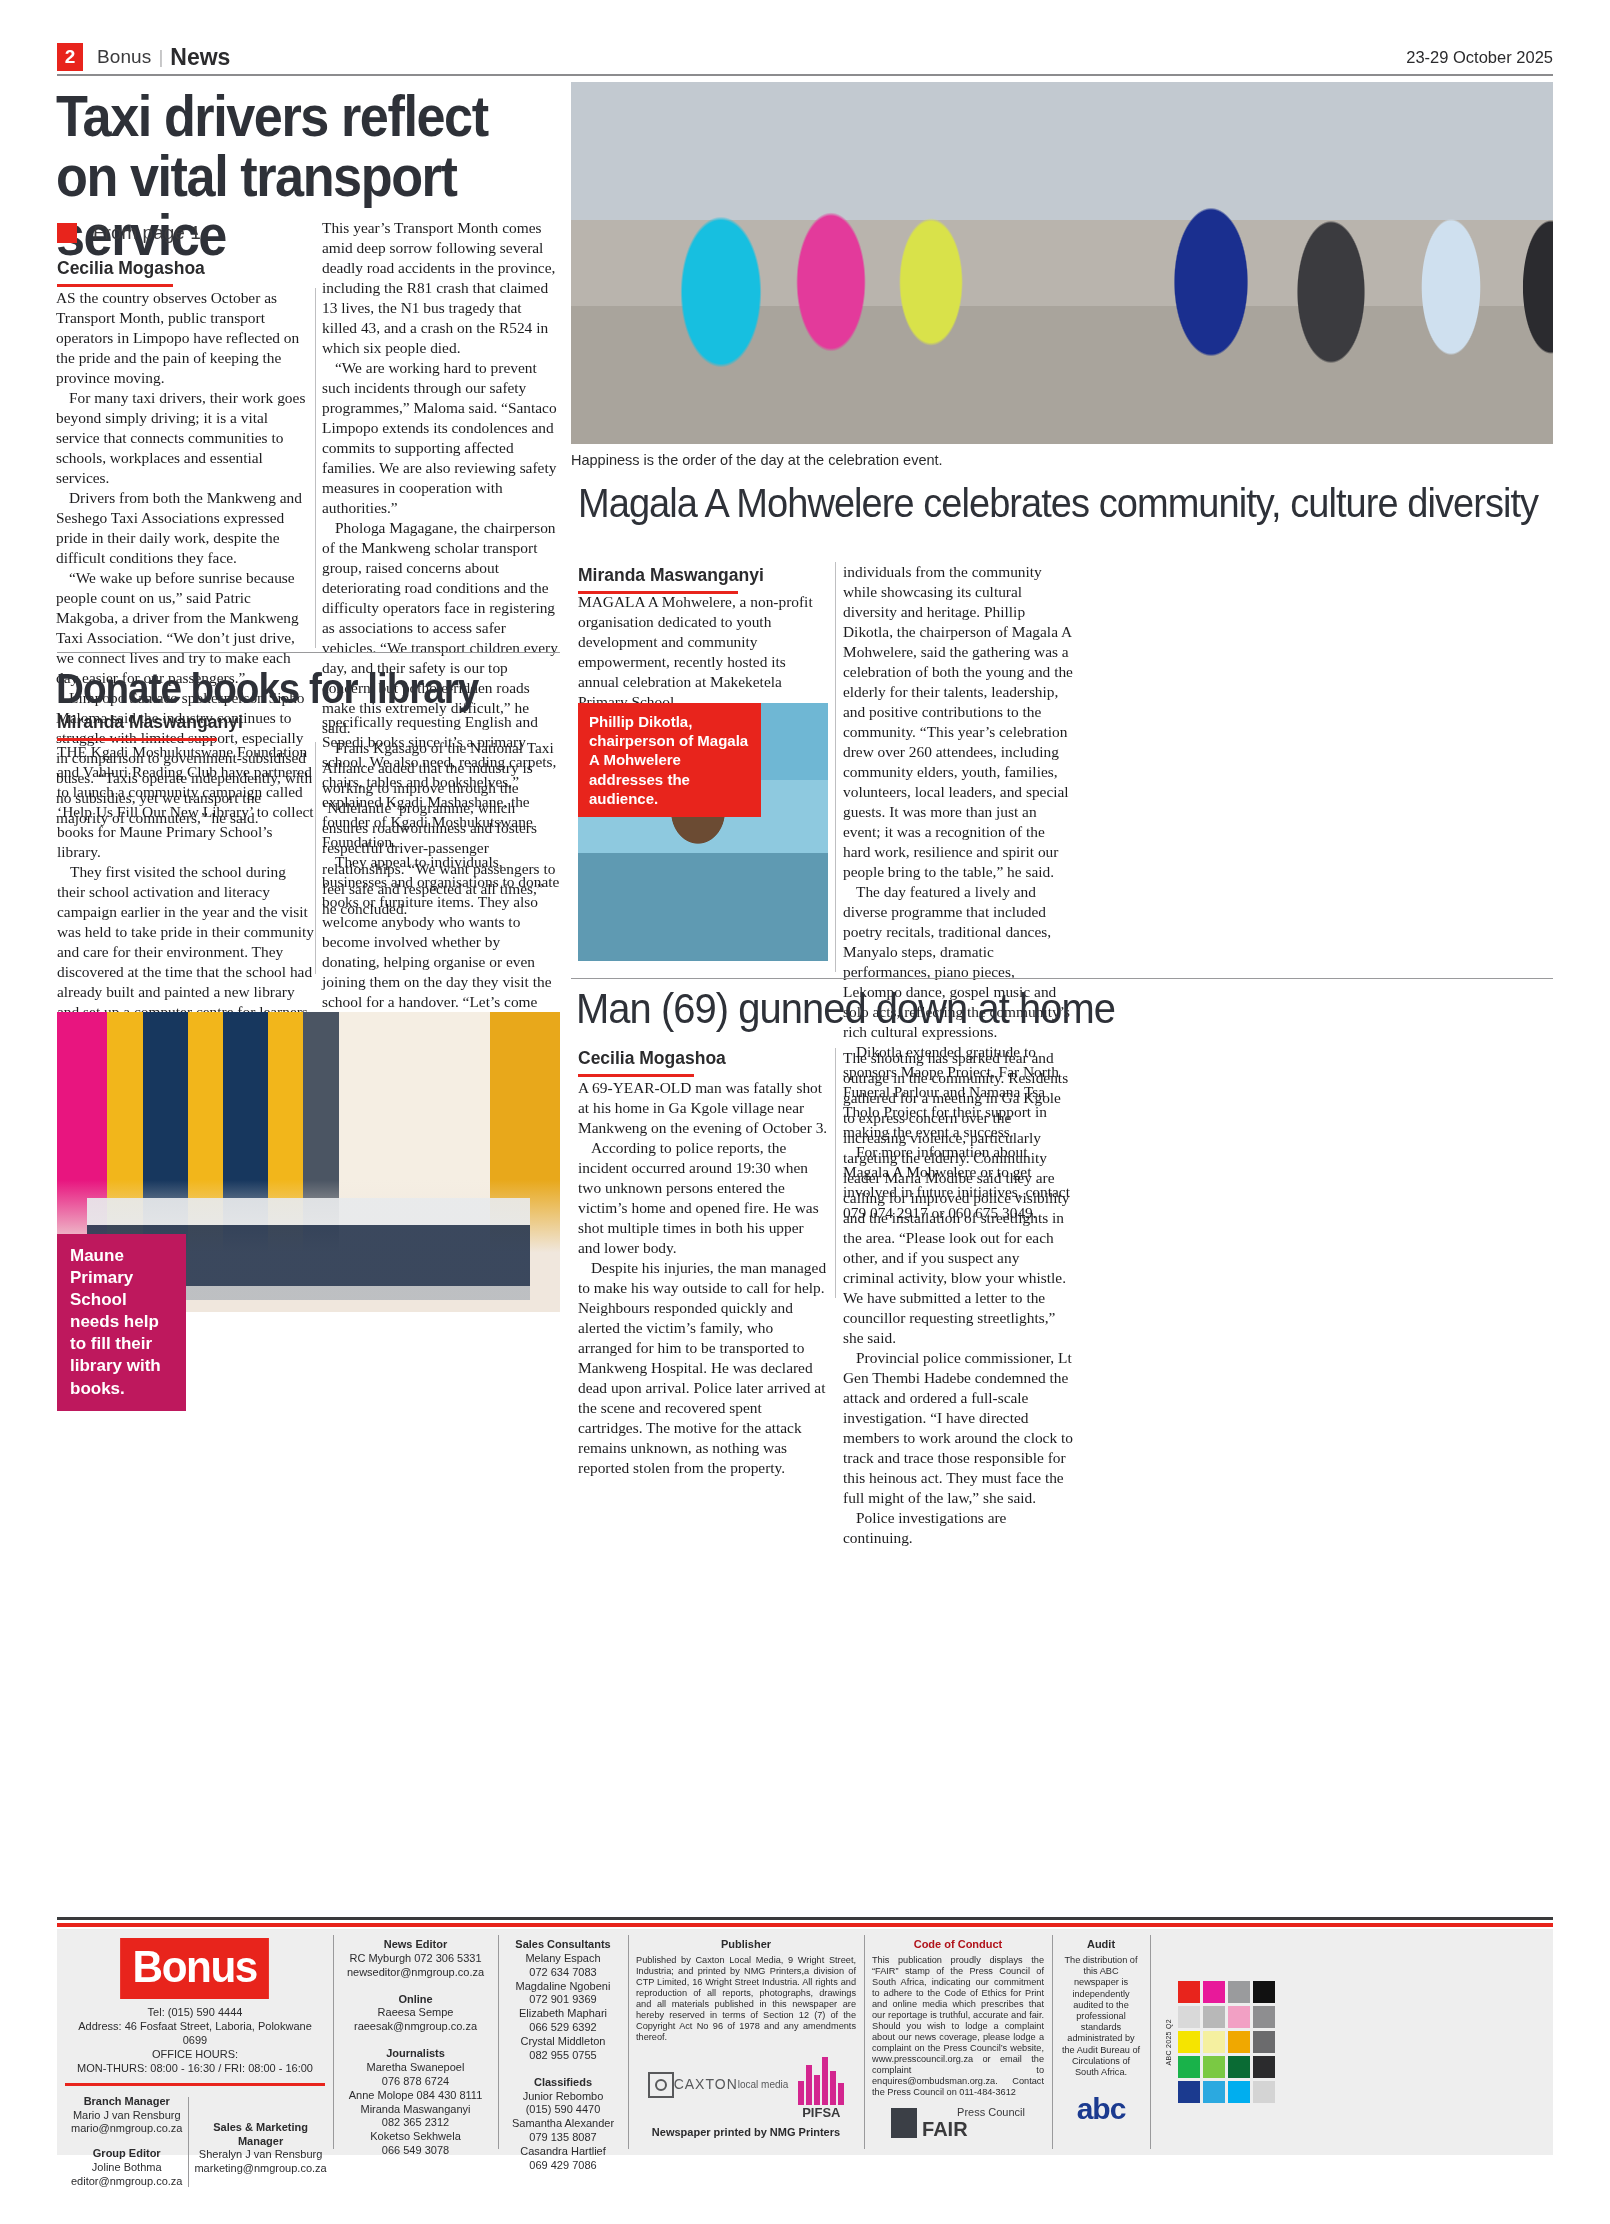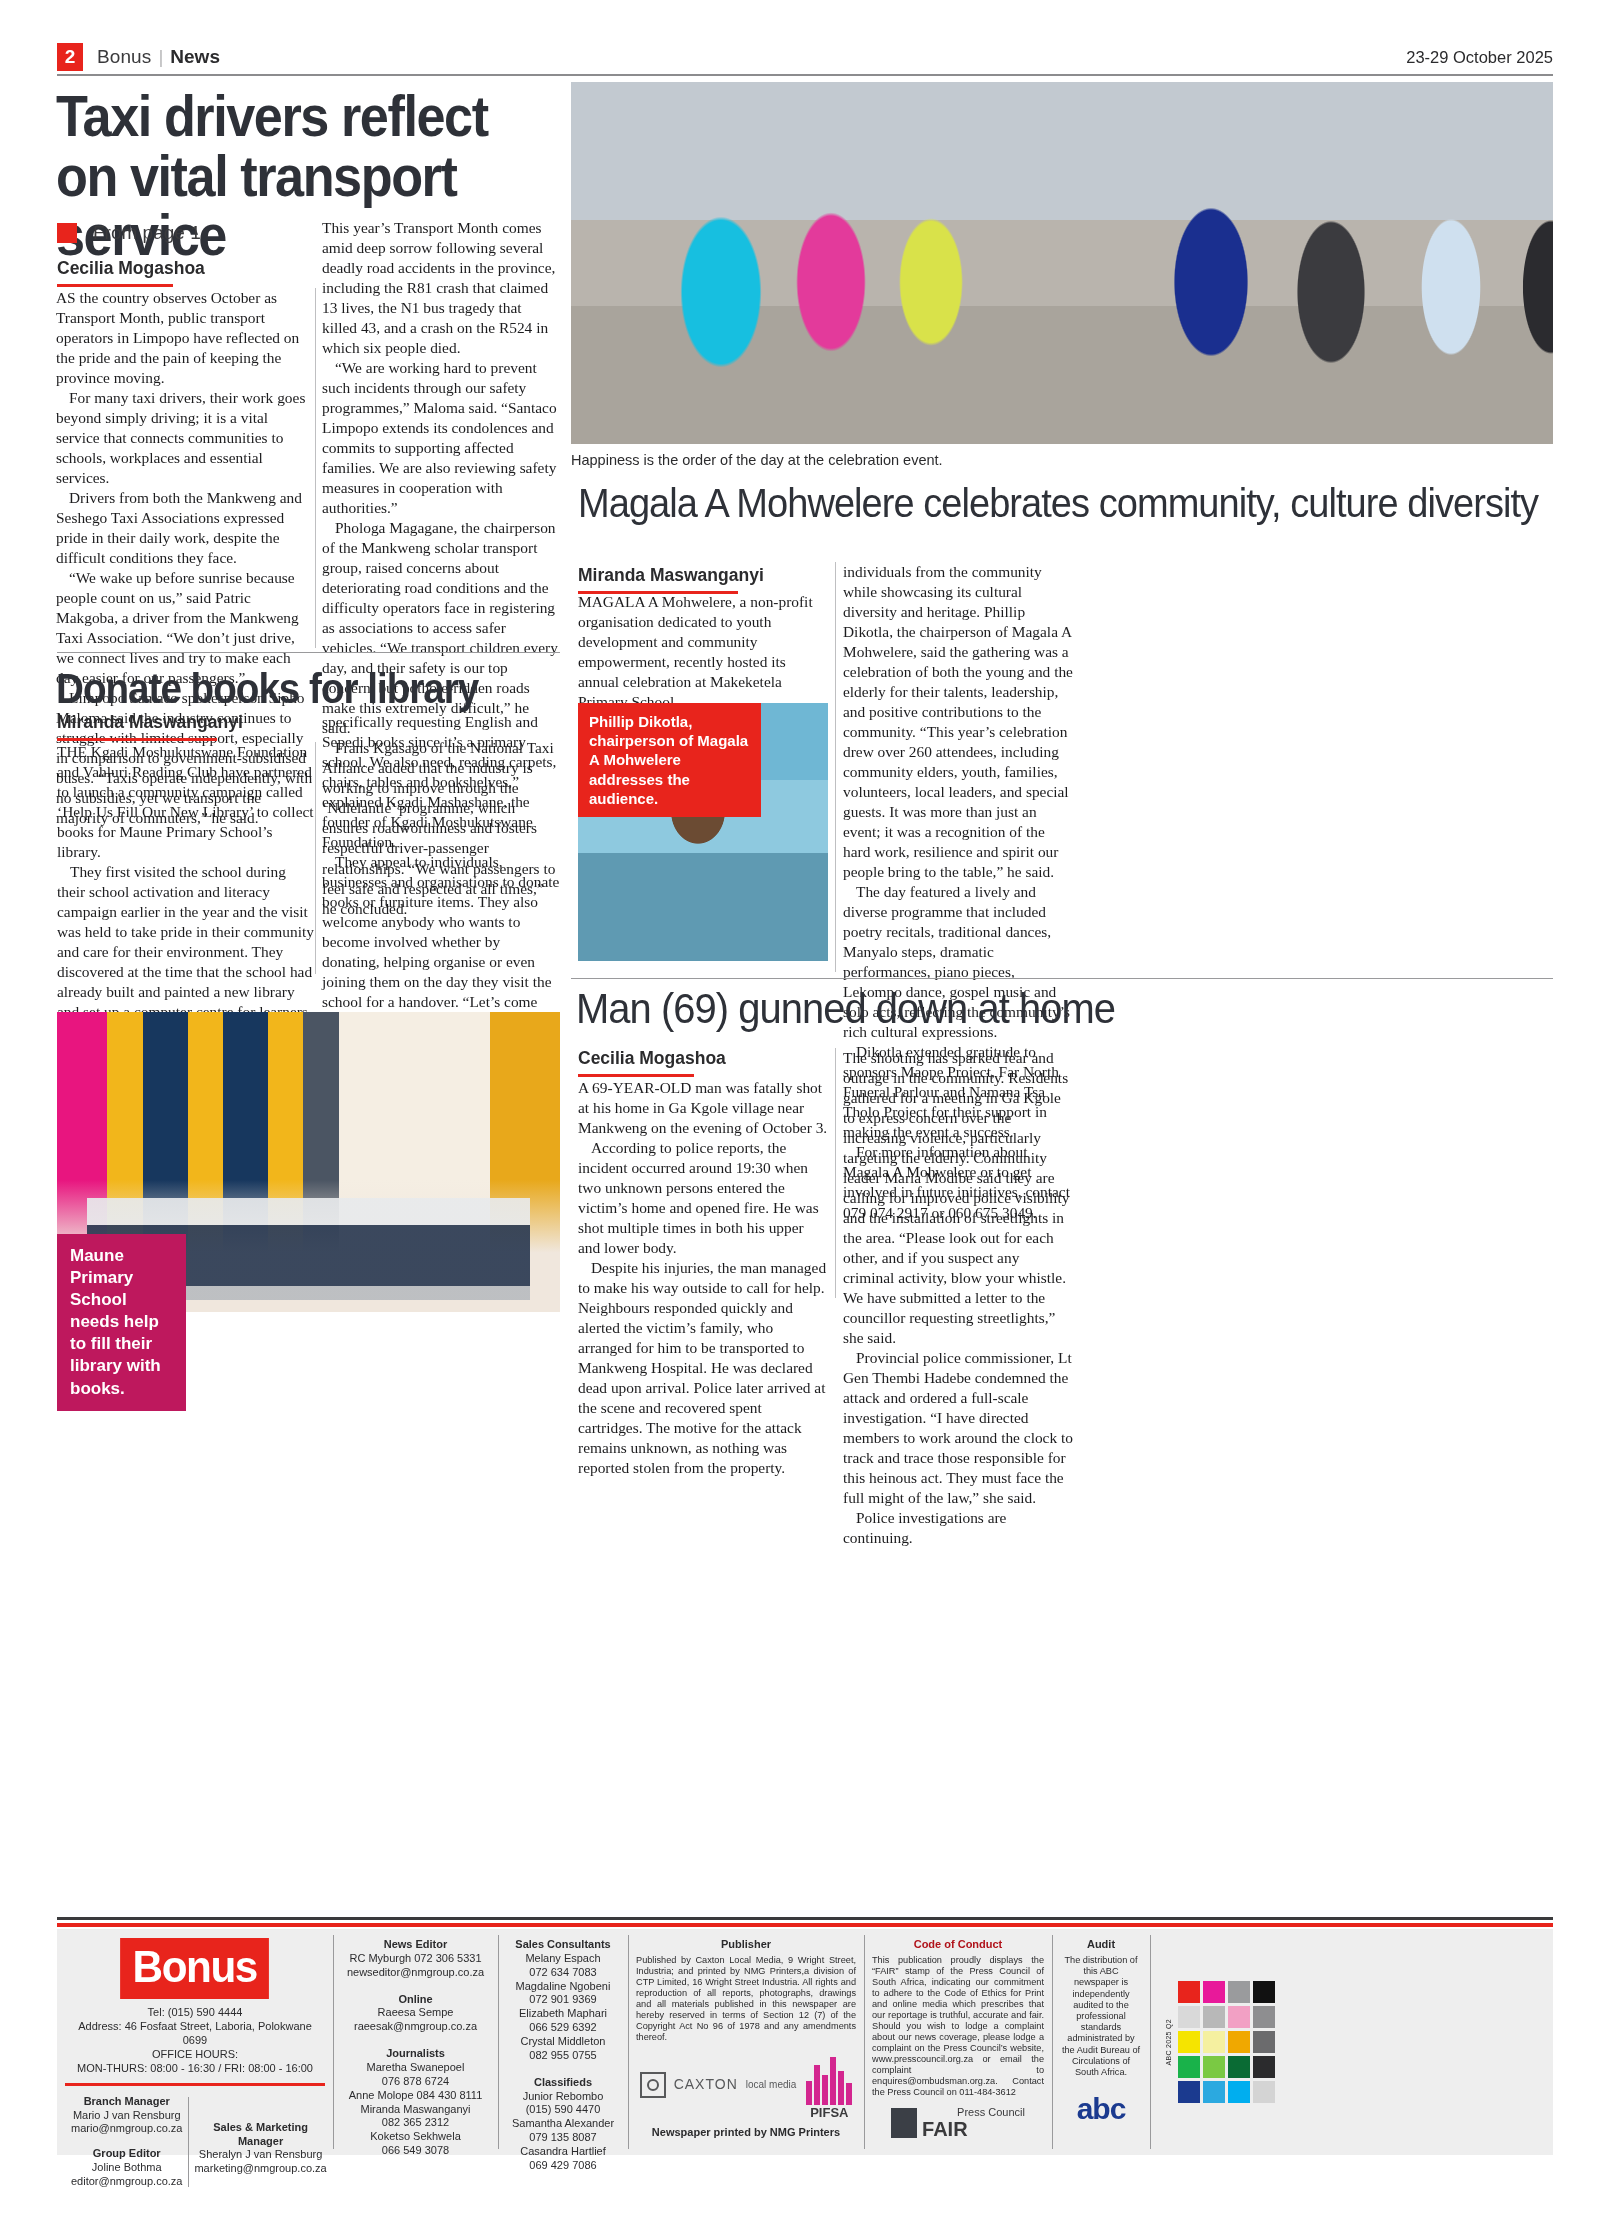--- a/index.html
+++ b/index.html
@@ -16,21 +16,21 @@
 
   
   .topbar { position:absolute; left:57px; top:40px; width:1496px; height:34px; display:flex; align-items:center; }
   .pagenum {
     width:26px; height:28px; background:#e8241c; color:#fff;
     font-weight:bold; font-size:19px; display:flex; align-items:center; justify-content:center;
     margin-right:14px;
   }
   .sect-name { font-size:19px; color:#3a3a3c; letter-spacing:.1px; }
   .sect-sep { color:#b9b9bb; margin:0 7px; font-size:19px; }
-  .sect-sub { font-size:19px; color:#2b2b2d; font-weight:bold; }
+  .sect-sub { font-size:23px; color:#2b2b2d; font-weight:bold; }
   .topdate { margin-left:auto; font-size:16.5px; color:#2b2b2d; }
   .rule-top { position:absolute; left:57px; top:74px; width:1496px; height:2px; background:#8c8c8e; }
 
   
   .hl-taxi {
     position:absolute; left:56px; top:86px; width:510px;
     font-family:"Liberation Sans", sans-serif;
     font-weight:bold; font-size:58px; line-height:1.03;
     letter-spacing:-1.6px; color:#2e3138;
     transform:scaleX(.90); transform-origin:left top;
@@ -325,21 +325,21 @@
             <div>079 135 8087</div>
             <div>Casandra Hartlief</div>
             <div>069 429 7086</div>
           </div>
       </div>
 
       <div class="fcol" style="width:236px;">
         <div class="hdr">Publisher</div>
         <div class="jtxt" style="margin-top:3px;">Published by Caxton Local Media, 9 Wright Street, Industria; and printed by NMG Printers,a division of CTP Limited, 16 Wright Street Industria. All rights and reproduction of all reports, photographs, drawings and all materials published in this newspaper are hereby reserved in terms of Section 12 (7) of the Copyright Act No 96 of 1978 and any amendments thereof.</div>
         <div style="display:flex;align-items:center;justify-content:center;gap:10px;margin-top:6px;">
-          <div style="display:flex;align-items:center;gap:8px;text-align:right;">
+          <div style="display:flex;align-items:center;gap:0;text-align:right;">
             <span class="caxton-sq"></span>
             <span style="font-size:14px;letter-spacing:1px;color:#58595b;">CAXTON</span>
             <span style="font-size:10px;color:#58595b;">local media</span>
           </div>
           <div style="text-align:center;">
             <div class="pifsa-bars">
               <i style="height:24px;"></i>
                 <i style="height:40px;"></i>
                 <i style="height:30px;"></i>
               <i style="height:48px;"></i>

